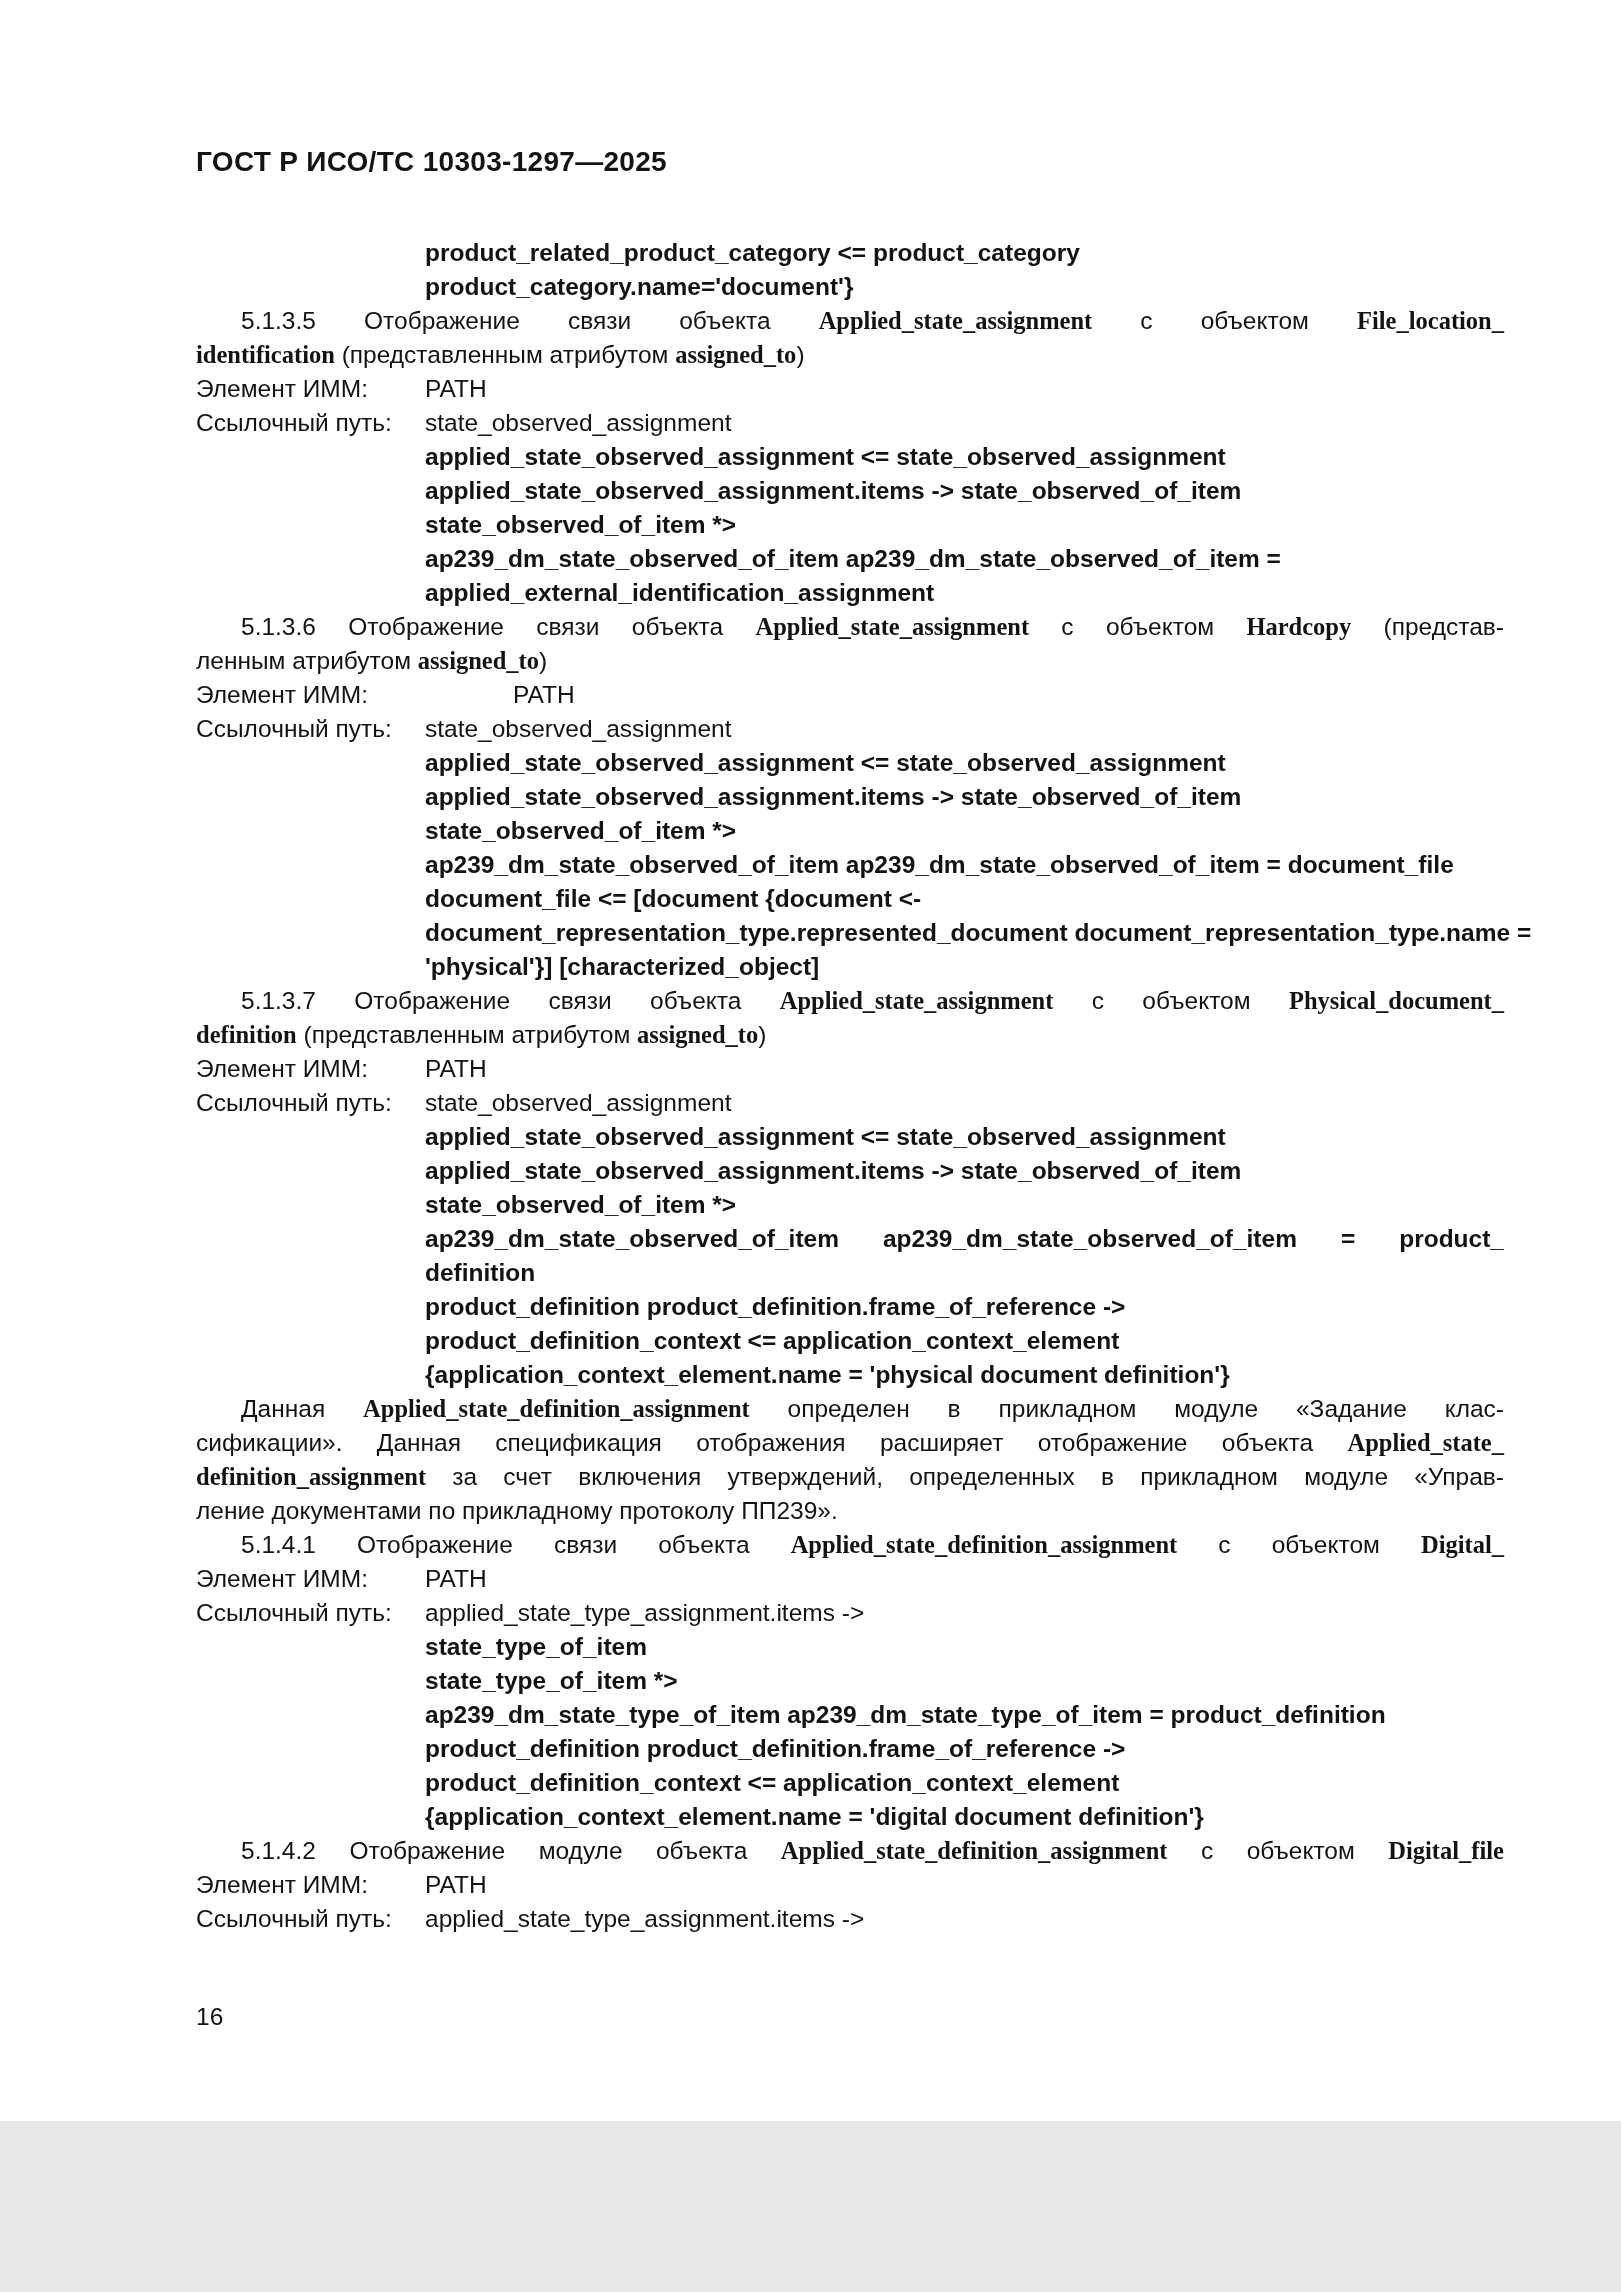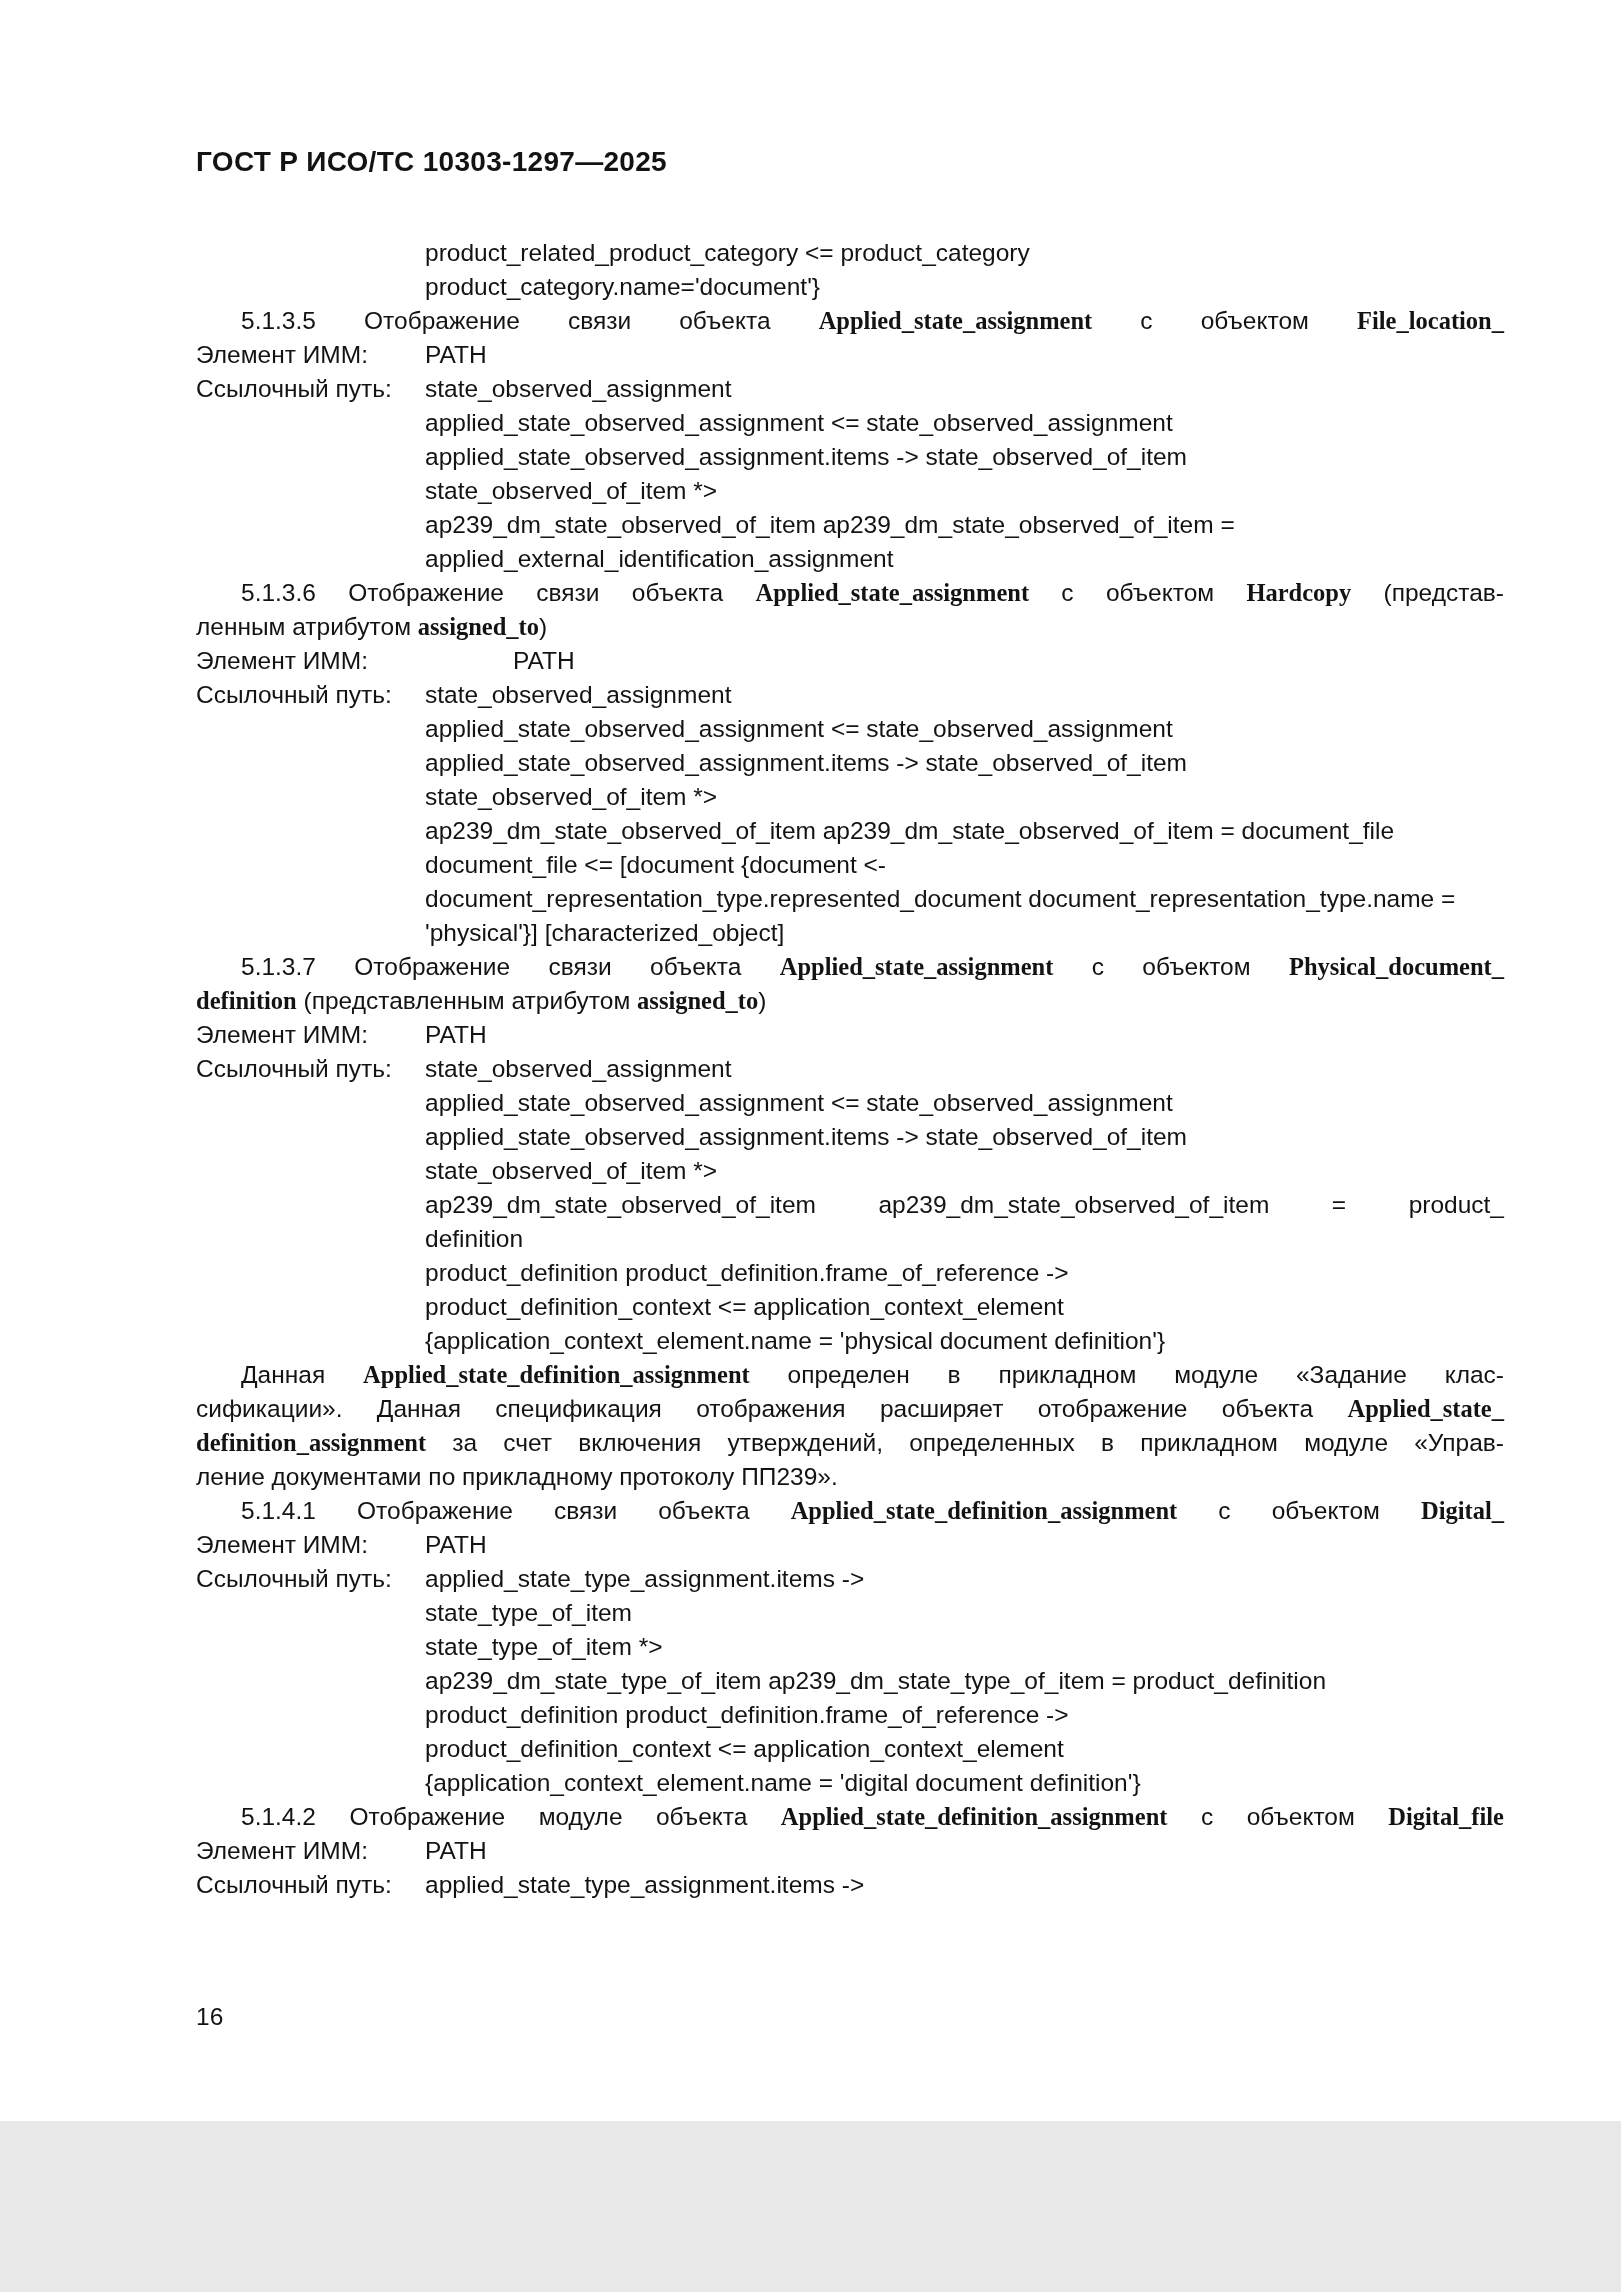--- a/index.html
+++ b/index.html
@@ -15,21 +15,21 @@
     position:absolute;left:196px;top:146px;
     font-size:28px;font-weight:bold;letter-spacing:0.3px;
     white-space:nowrap;
   }
   .content{
     position:absolute;left:196px;top:236px;width:1308px;
     font-size:24.5px;line-height:34px;
   }
   .line{white-space:nowrap;}
   .line b{font-weight:bold;font-family:Liberation Serif, serif;}
-  .code{padding-left:229px;}
+  .code{padding-left:229px;font-weight:bold;}
   .first{text-indent:45px;}
   .stretch{
     white-space:normal;
     text-align:justify;
     text-align-last:justify;
   }
   .head{font-weight:bold;}
   .lbl{display:inline-block;width:229px;}
   .lbl.wide{width:317px;}
   .pagenum{
@@ -40,20 +40,21 @@
 </head>
 <body>
 
 <div class="page">
   <div class="header">ГОСТ Р ИСО/ТС 10303-1297—2025</div>
 
   <div class="content" id="content">
       <div class="line code">product_related_product_category &lt;= product_category</div>
       <div class="line code">product_category.name='document'}</div>
       <div class="line par first stretch"><span>5.1.3.5 Отображение связи объекта </span><b>Applied_state_assignment</b><span> с объектом </span><b>File_location_</b></div>
+      <div class="line par"><b>identification</b><span> (представленным атрибутом </span><b>assigned_to</b><span>)</span></div>
       <div class="line label"><span class="lbl">Элемент ИММ:</span><span>PATH</span></div>
       <div class="line label"><span class="lbl">Ссылочный путь:</span><span>state_observed_assignment</span></div>
       <div class="line code">applied_state_observed_assignment &lt;= state_observed_assignment</div>
       <div class="line code">applied_state_observed_assignment.items -&gt; state_observed_of_item</div>
       <div class="line code">state_observed_of_item *&gt;</div>
       <div class="line code">ap239_dm_state_observed_of_item ap239_dm_state_observed_of_item =</div>
       <div class="line code">applied_external_identification_assignment</div>
       <div class="line par first stretch"><span>5.1.3.6 Отображение связи объекта </span><b>Applied_state_assignment</b><span> с объектом </span><b>Hardcopy</b><span> (представ-</span></div>
       <div class="line par"><span>ленным атрибутом </span><b>assigned_to</b><span>)</span></div>
       <div class="line label"><span class="lbl wide">Элемент ИММ:</span><span>PATH</span></div>

